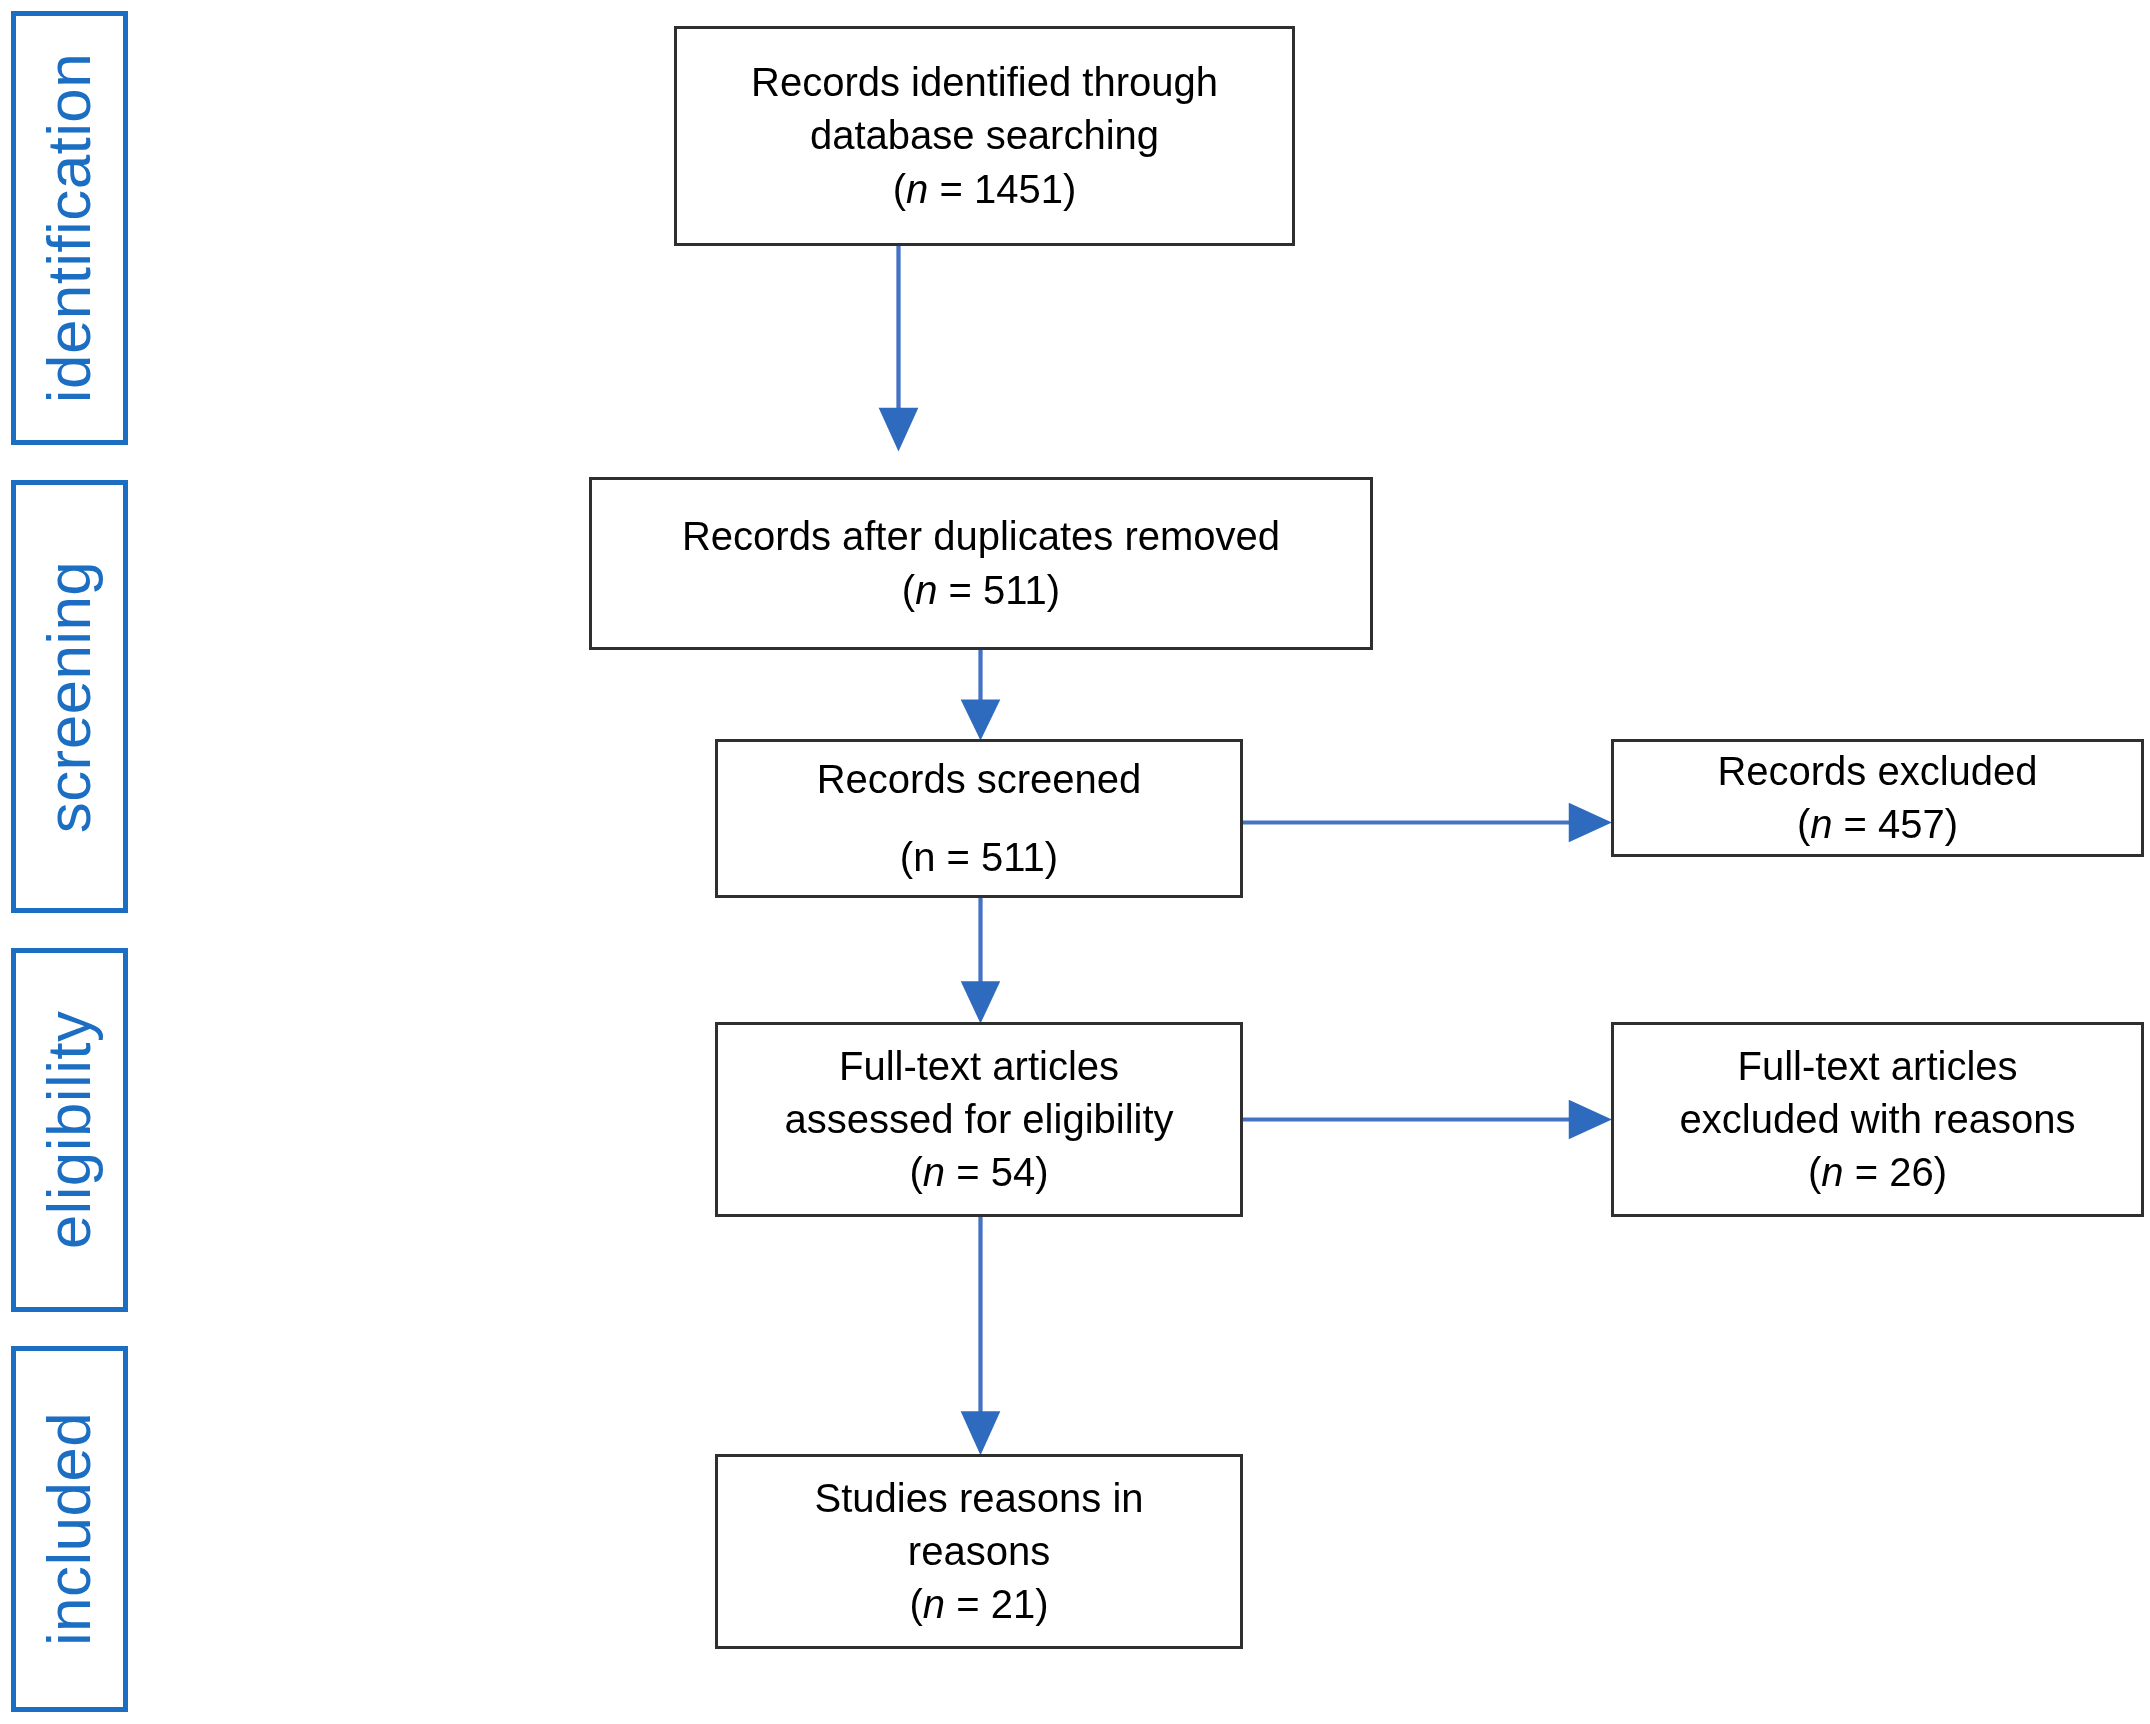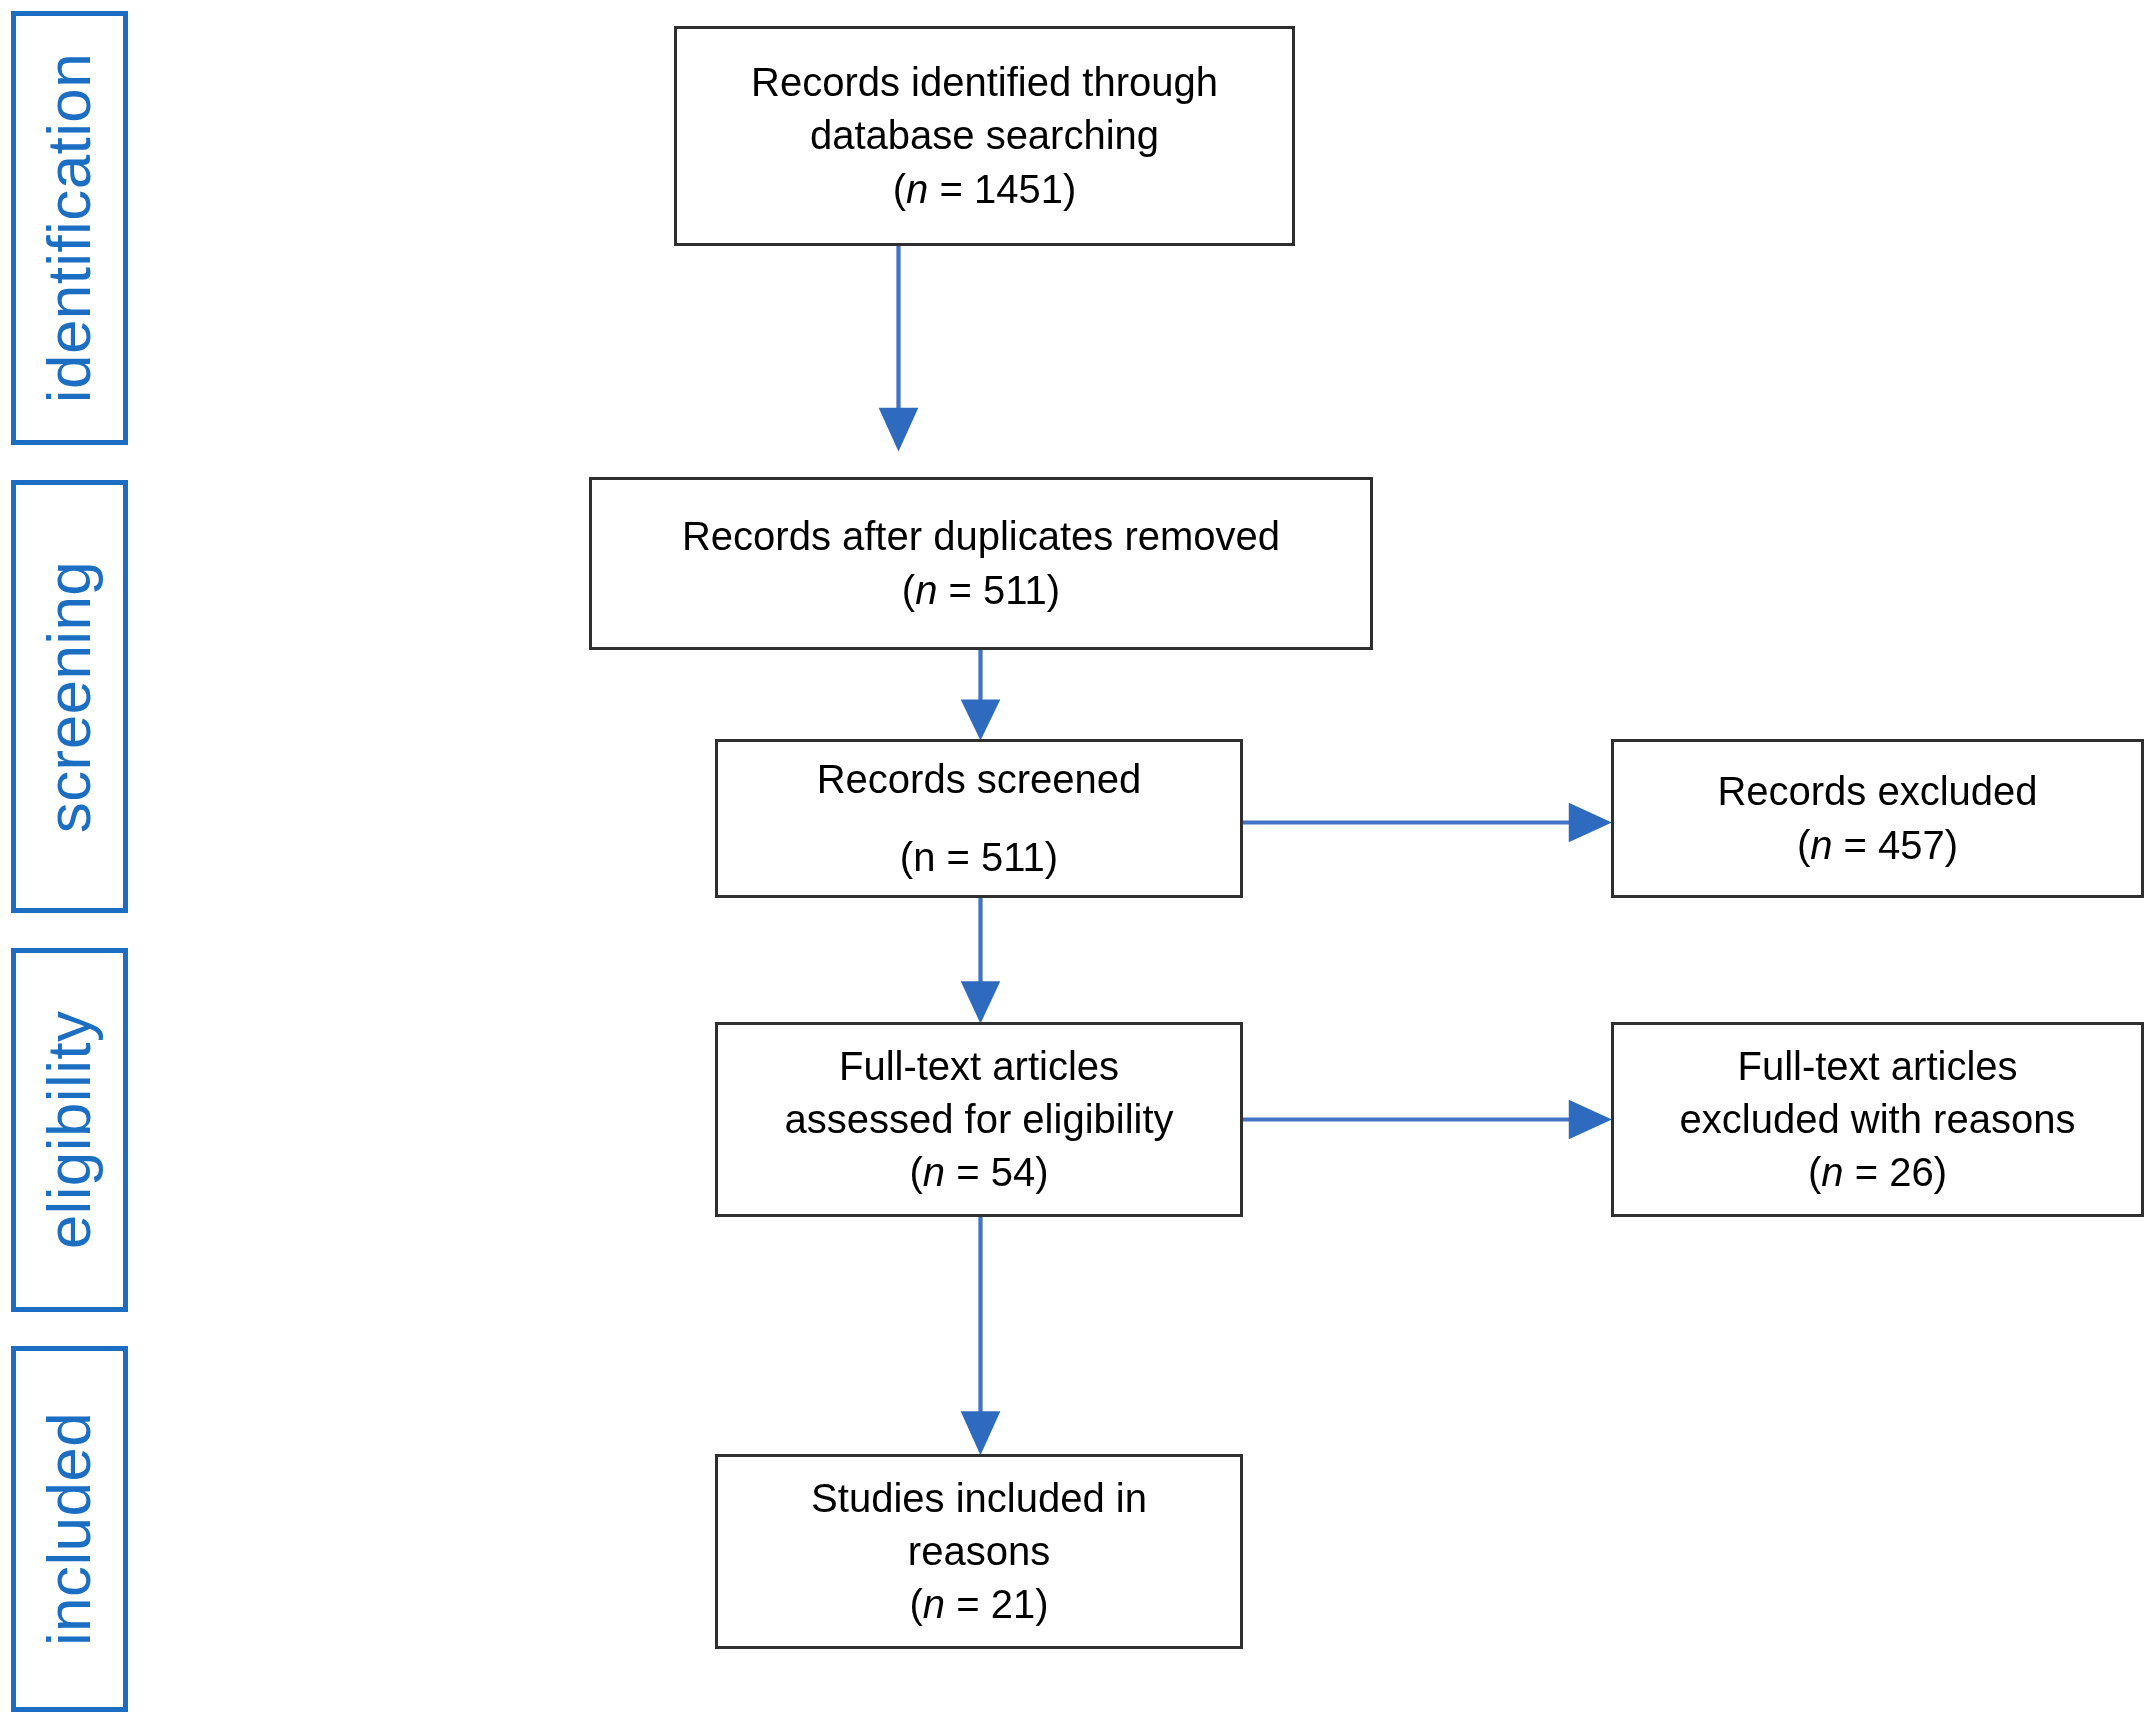--- a/index.html
+++ b/index.html
@@ -146,37 +146,37 @@
   <div class="flow-box" style="left:589px; top:449px; width:784px; height:173px;margin-top:28px;">
     <span class="line">Records after duplicates removed</span>
     <span class="line count"><span>(</span><em>n</em><span> = 511)</span></span>
   </div>
 
   <div class="flow-box" style="left:715px; top:739px; width:528px; height:159px;gap:25px;">
     <span class="line">Records screened</span>
     <span class="line count"><span>(</span><em class="upright">n</em><span> = 511)</span></span>
   </div>
 
-  <div class="flow-box" style="left:1611px; top:739px; width:533px; height:159px;">
+  <div class="flow-box" style="left:1611px; top:739px; width:533px; height:118px;">
     <span class="line">Records excluded</span>
     <span class="line count"><span>(</span><em>n</em><span> = 457)</span></span>
   </div>
 
   <div class="flow-box" style="left:715px; top:1022px; width:528px; height:195px;">
     <span class="line">Full-text articles</span>
     <span class="line">assessed for eligibility</span>
     <span class="line count"><span>(</span><em>n</em><span> = 54)</span></span>
   </div>
 
   <div class="flow-box" style="left:1611px; top:1022px; width:533px; height:195px;">
     <span class="line">Full-text articles</span>
     <span class="line">excluded with reasons</span>
     <span class="line count"><span>(</span><em>n</em><span> = 26)</span></span>
   </div>
 
   <div class="flow-box" style="left:715px; top:1454px; width:528px; height:195px;">
-    <span class="line">Studies included in</span>
+    <span class="line">Studies reasons in</span>
     <span class="line">reasons</span>
     <span class="line count"><span>(</span><em>n</em><span> = 21)</span></span>
   </div>
 
 </div>
 
 
 </body></html>

